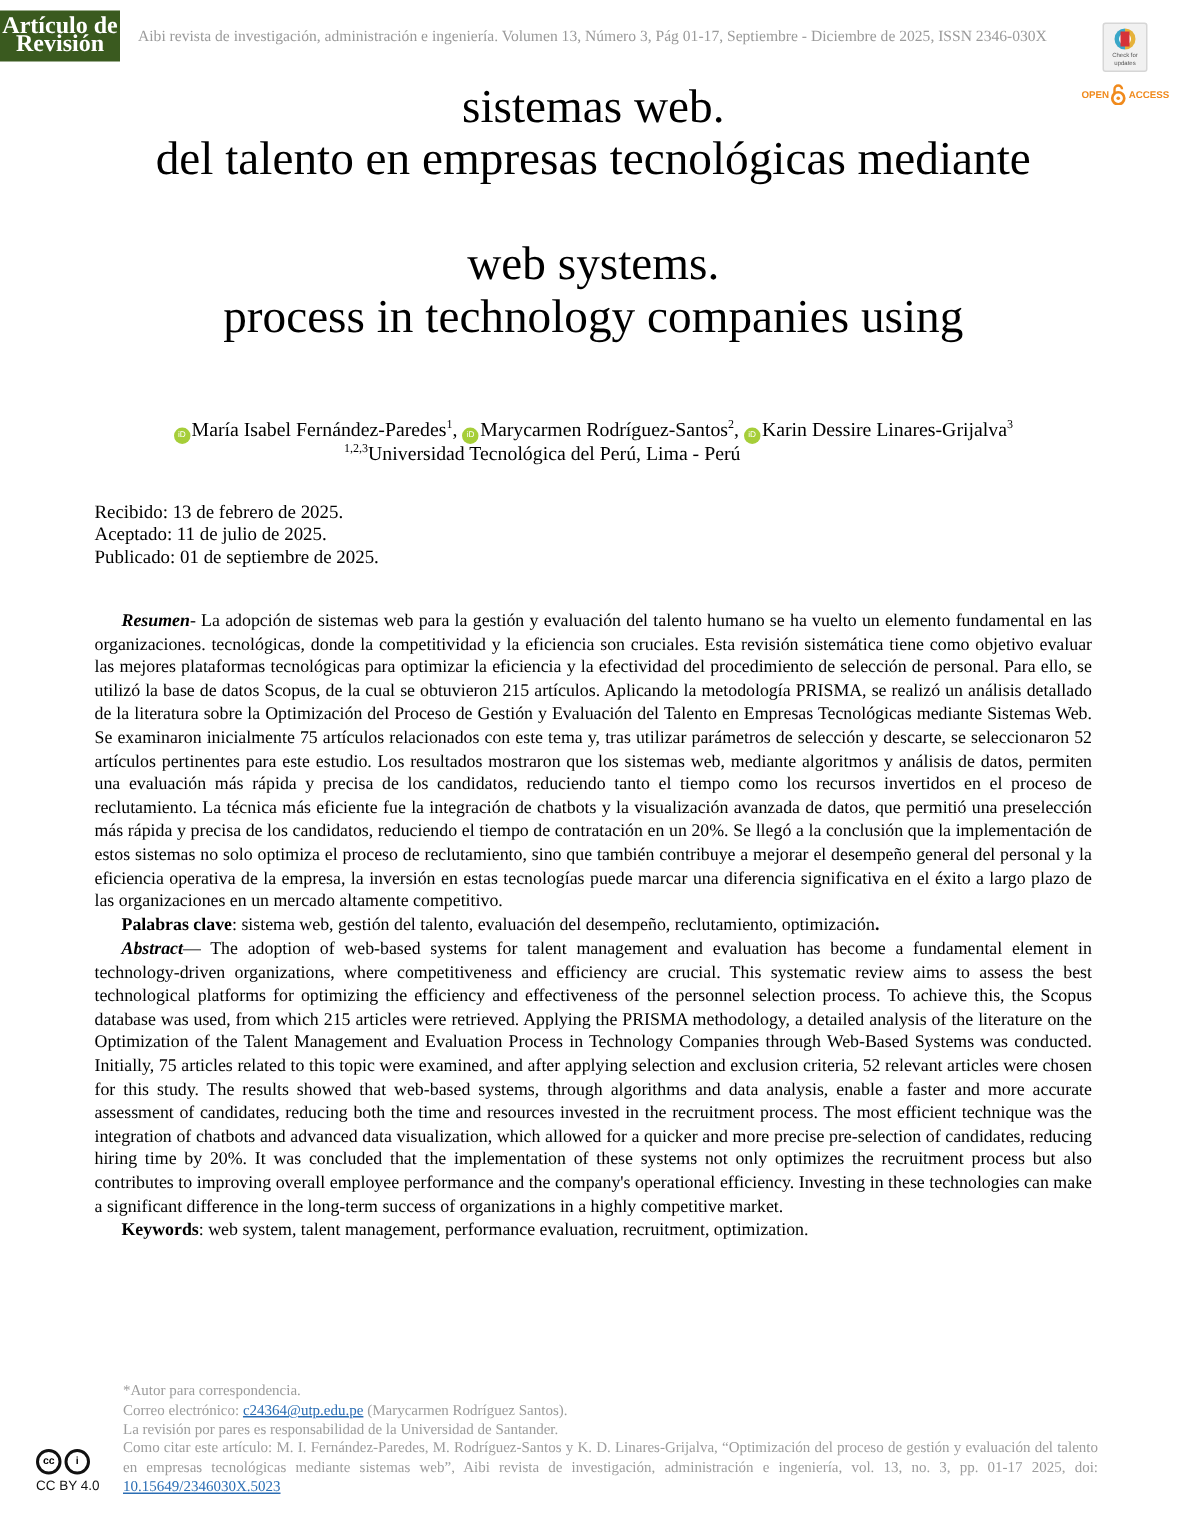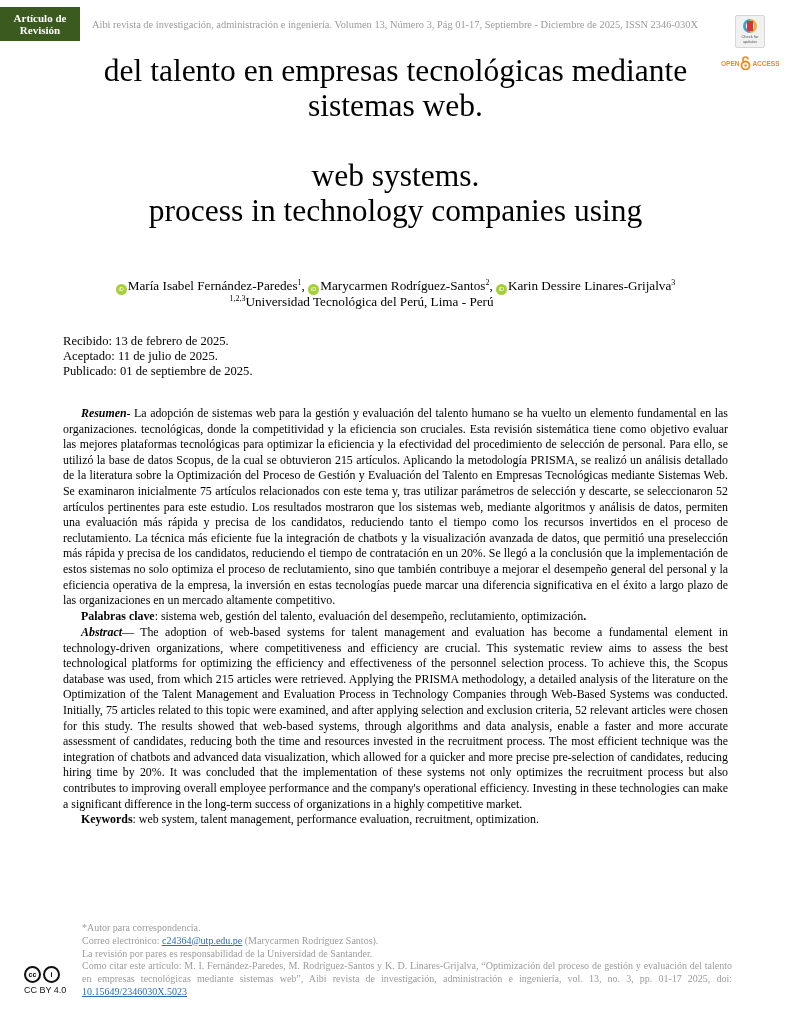--- a/index.html
+++ b/index.html
@@ -1,19 +1,19 @@
 <!DOCTYPE html>
 <html><head>
 <meta charset="utf-8">
 <style>
   html, body { margin: 0; padding: 0; background: #ffffff; }
   body { width: 791px; height: 1024px; position: relative; overflow: hidden;
          font-family: "Liberation Serif", serif; color: #000; }
   .badge { position: absolute; left: 0; top: 7px; width: 80px; height: 34px;
-           background: #3a5a1f; color: #fff; font-size: 11px; font-weight: bold;
+           background: #3a5a1f; color: #fff; font-size: 16px; font-weight: bold;
            text-align: center; line-height: 12px; display: flex; flex-direction: column;
            justify-content: center; }
   .journal-line { position: absolute; left: 92px; top: 19px; font-size: 10.4px; color: #9a9a9a;
                   white-space: nowrap; }
   .crossmark { position: absolute; left: 735px; top: 15px; width: 28px; height: 31px;
                border: 1px solid #d6d6d6; border-radius: 2px; background: #f1f1f1; }
   .crossmark .ring { position: absolute; left: 7px; top: 3px; width: 14px; height: 14px;
                      border-radius: 50%; background: conic-gradient(#e6b23a 0 50%, #3aa7c8 50% 100%); }
   .crossmark .ring::after { content: ""; position: absolute; left: 3px; top: 3px; width: 8px; height: 8px;
                             border-radius: 50%; background: #fff; }
@@ -71,22 +71,22 @@
     <svg width="11" height="14" viewBox="0 0 11 14">
         <path d="M3 6 V3.5 A2.5 2.5 0 0 1 8 3.5" stroke="#f08a1c" stroke-width="1.6" fill="none"></path>
         <circle cx="5.5" cy="9.5" r="4" fill="none" stroke="#f08a1c" stroke-width="1.8"></circle>
         <circle cx="5.5" cy="9.5" r="1.2" fill="#f08a1c"></circle>
       </svg>
   </span>
   <span>ACCESS</span>
 </div>
 
 <div class="title es">
+  <div>sistemas web.</div>
   <div>del talento en empresas tecnológicas mediante</div>
-  <div>sistemas web.</div>
 </div>
 <div class="title en">
   <div>web systems.</div>
   <div>process in technology companies using</div>
 </div>
 
 <div class="authors">
   <span class="orcid">iD</span><span>María Isabel Fernández-Paredes</span><sup>1</sup><span>, </span>
   <span class="orcid">iD</span><span>Marycarmen Rodríguez-Santos</span><sup>2</sup><span>, </span>
   <span class="orcid">iD</span><span>Karin Dessire Linares-Grijalva</span><sup>3</sup>

